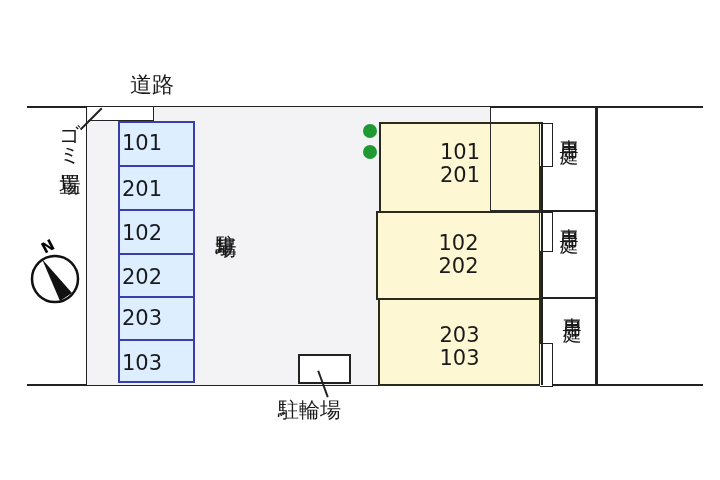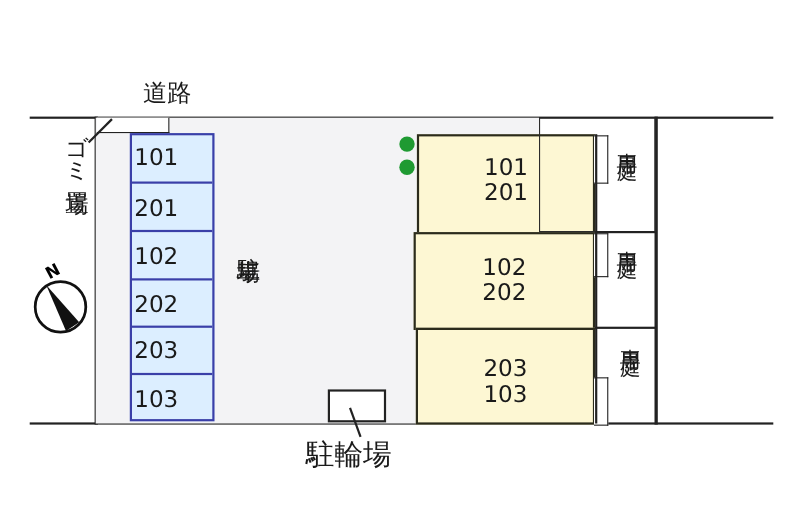--- a/index.html
+++ b/index.html
@@ -56,21 +56,21 @@
   <div class="slot" style="top:88px; height:44px; padding-top:12px;">102</div>
   <div class="slot" style="top:132px; height:43px; padding-top:12px;">202</div>
   <div class="slot" style="top:175px; height:43px; padding-top:10px;">203</div>
   <div class="slot" style="top:218px; height:40px; padding-top:12px;">103</div>
 </div>
 
 <div class="vtext" style="left:212px; top:217px; font-size:21px;">駐車場</div>
 
 <div class="abs" style="left:298px; top:354px; width:53px; height:30px; border:2px solid #222; box-sizing:border-box; background:#fff;"></div>
 <div class="abs" style="left:322px; top:370px; width:1.5px; height:28px; background:#222; transform:rotate(-20deg);"></div>
-<div class="abs" style="left:278px; top:396px; font-size:26px;">駐輪場</div>
+<div class="abs" style="left:278px; top:396px; font-size:21px;">駐輪場</div>
 
 <div class="tree" style="left:363px; top:124px;"></div>
 <div class="tree" style="left:363px; top:145px;"></div>
 
 <div class="unit" style="left:379px; top:122px; width:162px; height:91px; padding-top:17px;">
   <span class="num">101</span>
   <span class="num">201</span>
 </div>
 <div class="unit" style="left:376px; top:211px; width:165px; height:89px; padding-top:19px;">
   <span class="num">102</span>

